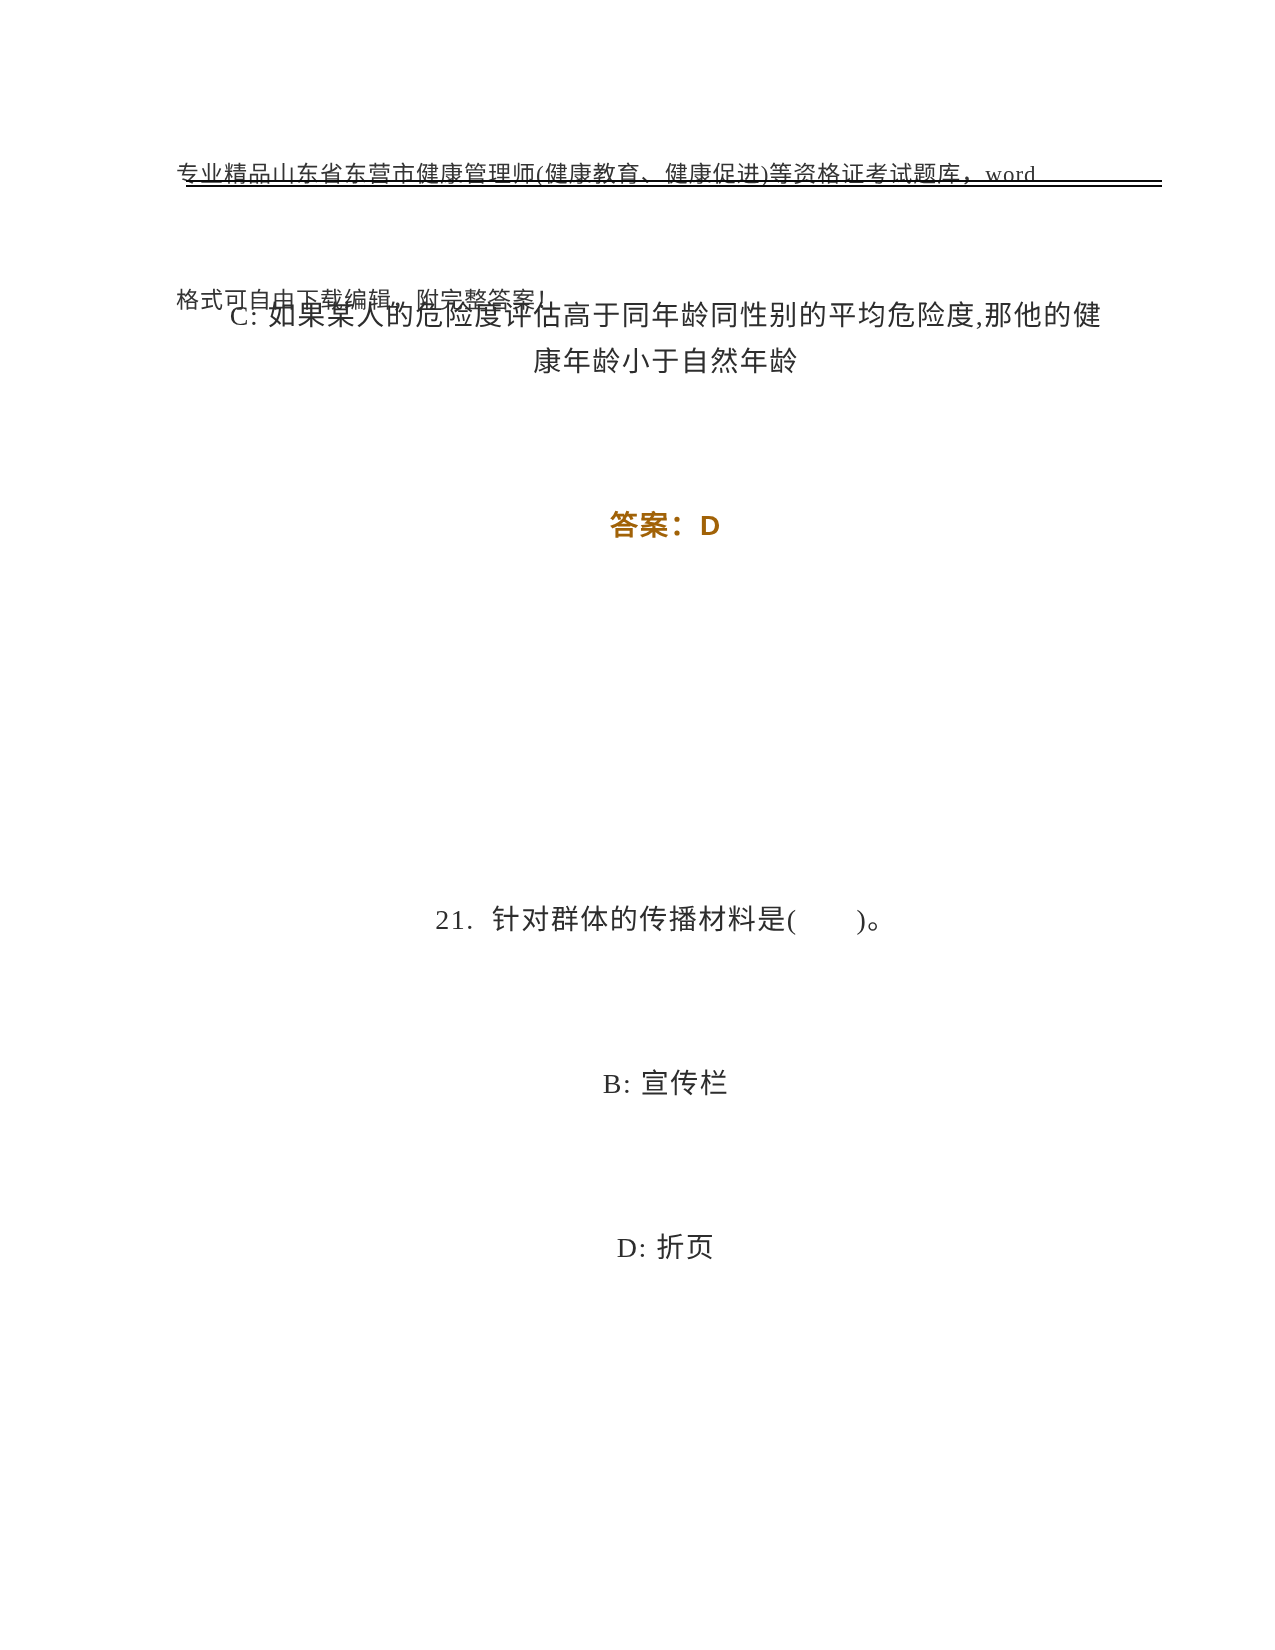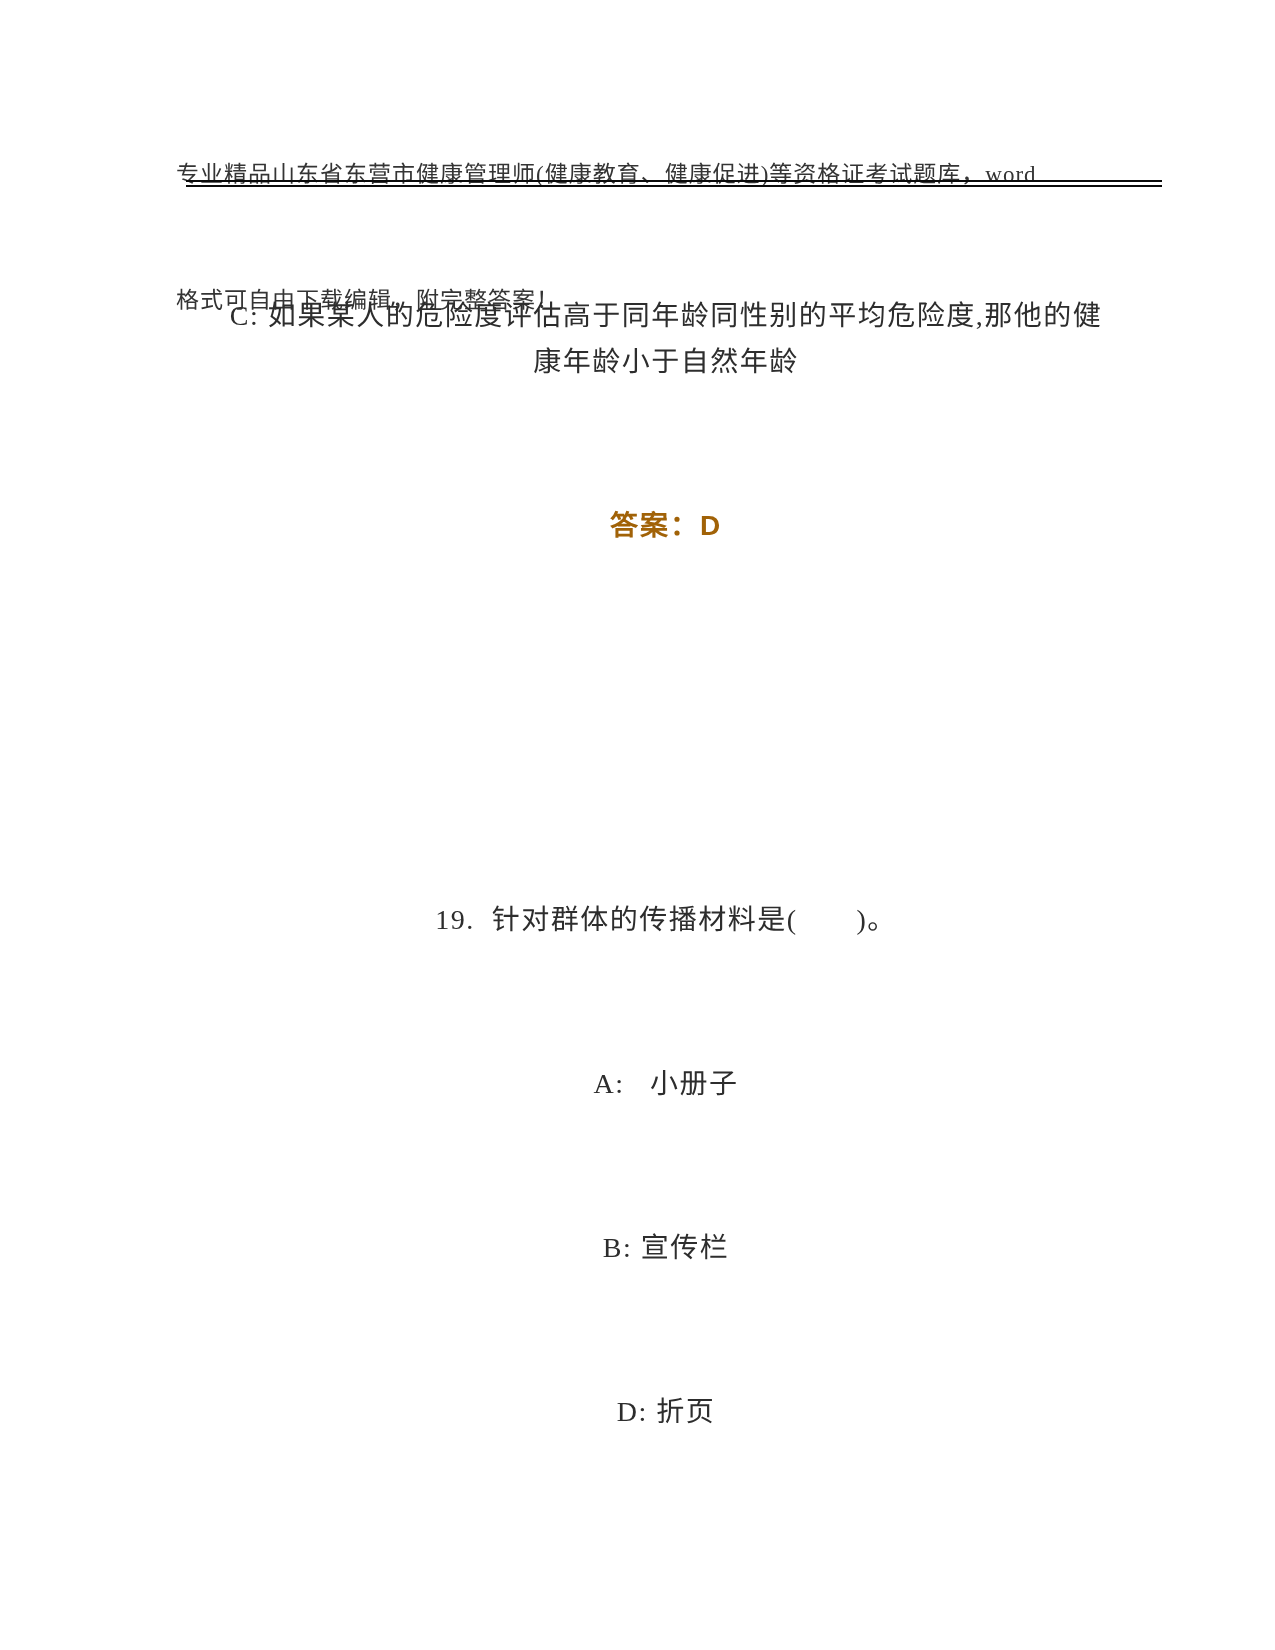--- a/index.html
+++ b/index.html
@@ -79,22 +79,21 @@
 
   <div class="header-rule"></div>
 
   <div class="doc-body">
     <div class="para">C: 如果某人的危险度评估高于同年龄同性别的平均危险度,那他的健
 康年龄小于自然年龄</div>
     <div class="para answer">答案：D</div>
 
     <div class="spacer"></div>
 
-    <div class="para">19.  针对群体的传播材料是(　　)。</div>
-    <div class="para">A:   小册子</div>
+    <div class="para">21.  针对群体的传播材料是(　　)。</div>
     <div class="para">B: 宣传栏</div>
     <div class="para">D: 折页</div>
     
 
     
 
     
     
     
     

